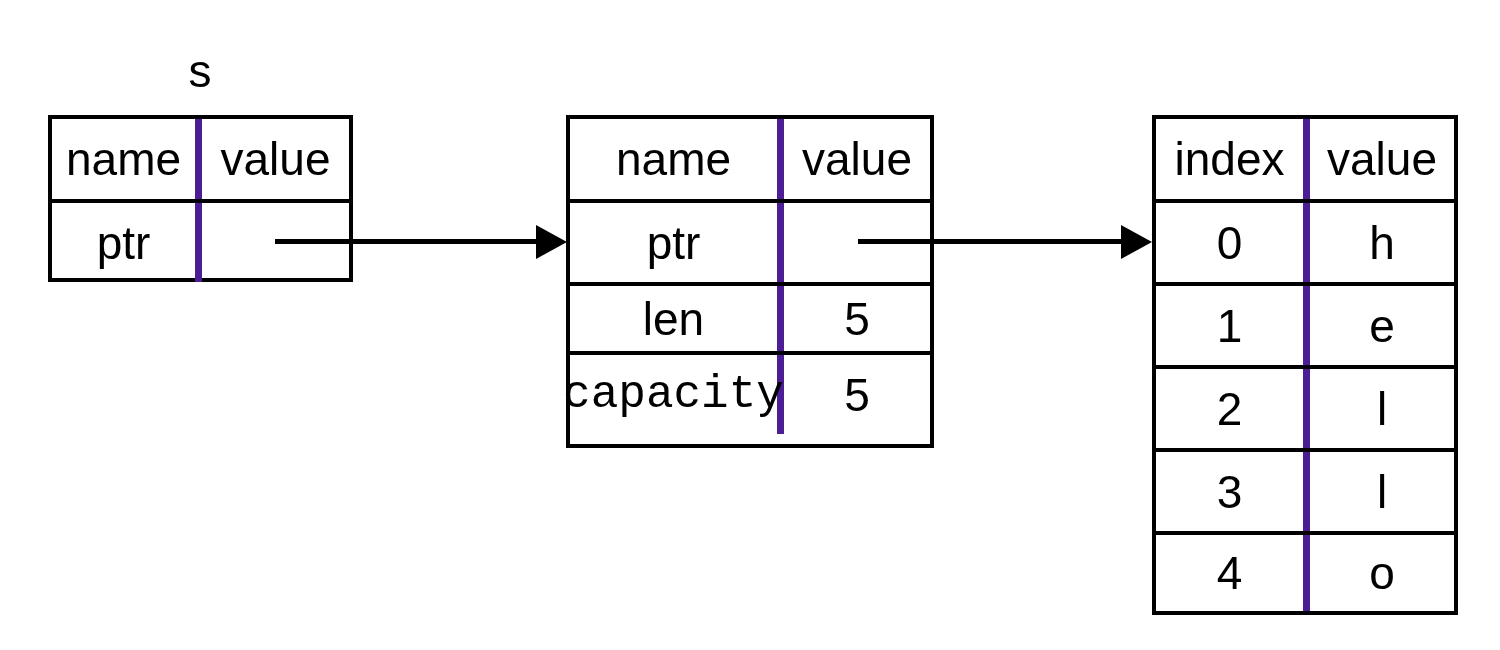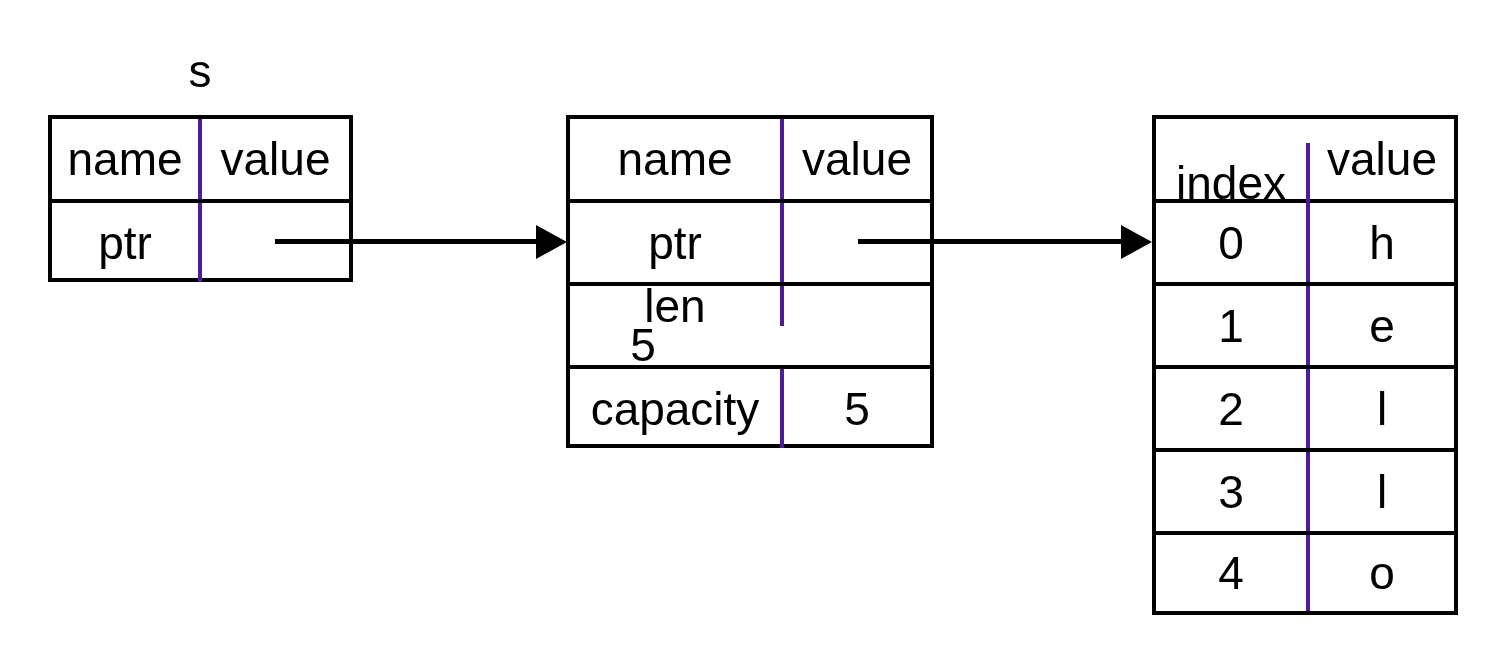--- a/index.html
+++ b/index.html
@@ -46,21 +46,21 @@
     align-items: center;
     justify-content: center;
     box-sizing: border-box;
     font-size: 46px;
     line-height: 1;
     color: #000000;
     white-space: nowrap;
     overflow: visible;
   }
   .cell.left-col {
-    border-right: 4px solid #4c1d95;
+    border-right: 7px solid #4c1d95;
   }
   .cell .txt {
     position: absolute;
     left: 50%;
     transform: translateX(-50%);
     white-space: nowrap;
   }
   .pointer-line {
     position: absolute;
     height: 5px;
@@ -115,44 +115,44 @@
       </div>
     </div>
     <div class="row" style="height:83px;">
       <div class="cell left-col" style="width:214px; height:100%;">
         <span class="txt">ptr</span>
       </div>
       <div class="cell" style="width:146px; height:100%;">
         <span class="txt"></span>
       </div>
     </div>
-    <div class="row" style="height:83px;flex-direction:column;">
+    <div class="row" style="height:69px;">
       <div class="cell left-col" style="width:214px; height:100%;">
         <span class="txt">len</span>
       </div>
       <div class="cell" style="width:146px; height:100%;">
         <span class="txt">5</span>
       </div>
     </div>
     <div class="row" style="height:79px;">
-      <div class="cell left-col" style="width:214px; height:100%;">
+      <div class="cell left-col" style="width:214px; height:100%;font-family:Liberation Mono, monospace;">
         <span class="txt">capacity</span>
       </div>
       <div class="cell" style="width:146px; height:100%;">
         <span class="txt">5</span>
       </div>
     </div>
   </div>
 
   <div class="pointer-line" style="left:858px; top:239px; width:264px;"></div>
   <div class="arrowhead" style="left:1121px; top:225px;"></div>
 
   <div class="table" style="left:1152px; top:115px; width:306px; height:500px;">
     <div class="row" style="height:84px;">
-      <div class="cell left-col" style="width:154px; height:100%;margin-top:24px;">
+      <div class="cell left-col" style="width:154px; height:100%;">
         <span class="txt">index</span>
       </div>
       <div class="cell" style="width:144px; height:100%;">
         <span class="txt">value</span>
       </div>
     </div>
     <div class="row" style="height:83px;">
       <div class="cell left-col" style="width:154px; height:100%;">
         <span class="txt">0</span>
       </div>

